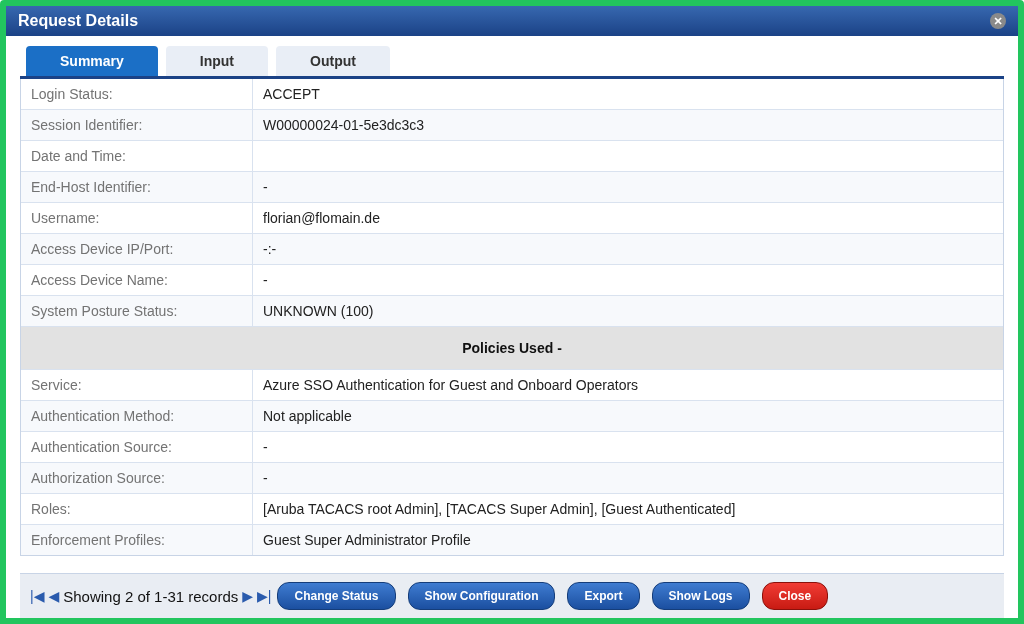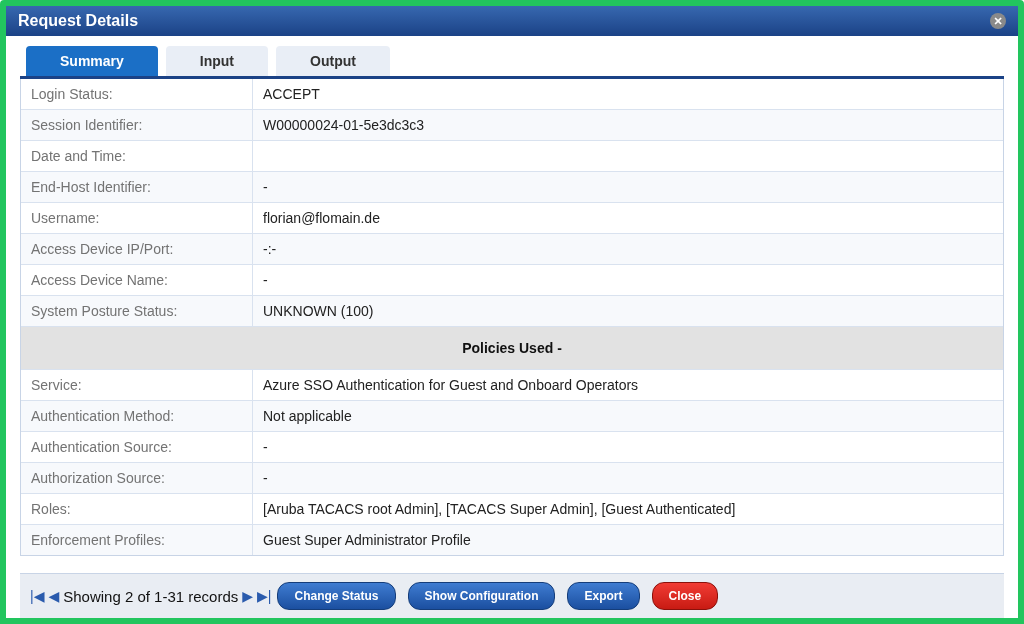--- a/index.html
+++ b/index.html
@@ -218,17 +218,18 @@
         <span class="bar">|◀</span>
         <span class="arrow">◀</span>
         <span>Showing 2 of 1-31 records</span>
         <span class="arrow">▶</span>
         <span class="bar">▶|</span>
       </div>
       <div class="footer-buttons">
         <button class="btn">Change Status</button>
         <button class="btn">Show Configuration</button>
         <button class="btn">Export</button>
+        <button class="btn">Show Logs</button>
         <button class="btn close-btn">Close</button>
       </div>
     </div>
   </div>
 </div>
 
 </body></html>

